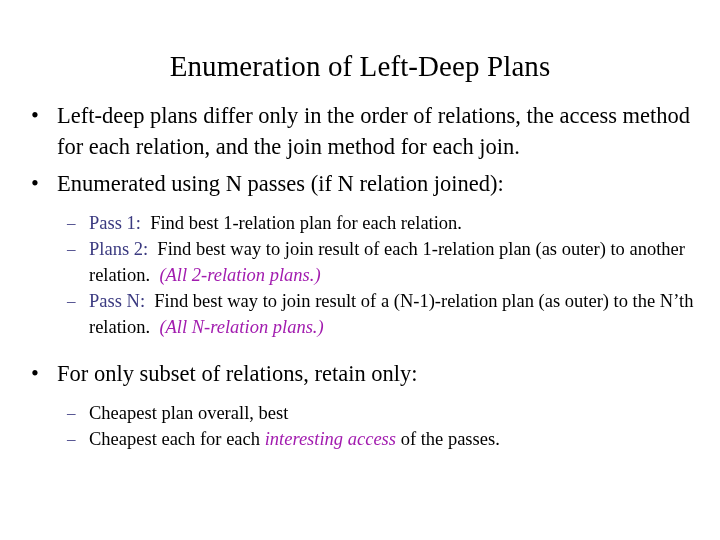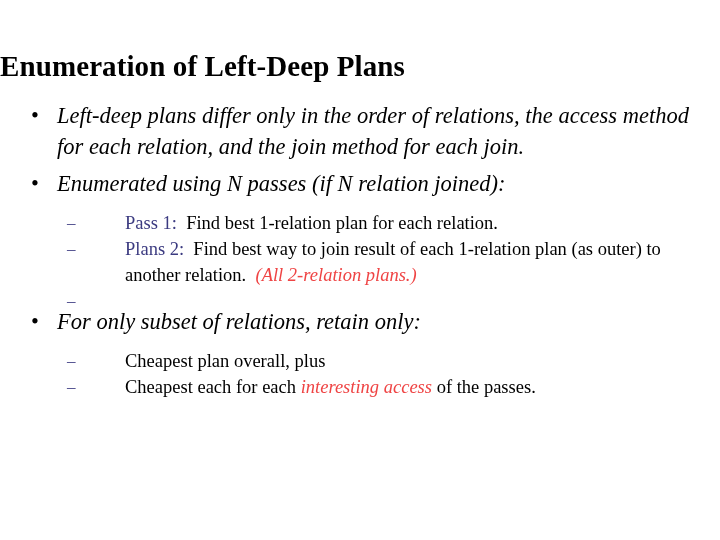--- a/index.html
+++ b/index.html
@@ -21,23 +21,23 @@
     width: 720px;
     height: 540px;
     box-sizing: border-box;
   }
 
   .slide-title {
     position: absolute;
     left: 0;
     top: 49px;
     width: 720px;
-    text-align: left;
+    text-align: center;
     font-size: 29px;
-    font-weight: bold;
+    font-weight: normal;
     line-height: 34px;
     letter-spacing: 0.1px;
     color: #000000;
   }
 
   .body-area {
     position: absolute;
     left: 0;
     top: 100px;
     width: 720px;
@@ -53,44 +53,44 @@
     margin: 0;
   }
   .l1 .bullet {
     position: absolute;
     left: 31px;
     top: 0;
     font-size: 22.5px;
     line-height: 31px;
     color: #000000;
   }
-  .l1-text { display: block; font-style: italic; }
+  .l1-text { display: block; }
 
   
   .l2 {
     position: relative;
     padding-left: 89px;
     font-size: 18.5px;
     line-height: 26px;
     color: #000000;
     margin: 0;
   }
   .l2 .dash {
     position: absolute;
     left: 67px;
     top: 0;
     font-size: 17px;
     line-height: 26px;
     color: #3b3a80;
   }
-  .l2-text { display: block; margin-left: 36px; }
+  .l2-text { display: block; }
 
   .accent { color: #3b3a80; }
   .accent-italic {
-    color: #ef4444;
+    color: #a21caf;
     font-style: italic;
   }
 
   .gap-sm { height: 6px; }
   .gap-md { height: 11px; }
   .gap-lg { height: 18px; }
 </style>
 </head>
 <body>
 
@@ -119,34 +119,35 @@
       <span class="l2-text"><span class="accent">Pass 1:</span>&nbsp; <span>Find best 1-relation plan for each relation.</span></span>
     </div>
 
     <div class="l2">
       <span class="dash">–</span>
       <span class="l2-text"><span class="accent">Plans 2:</span>&nbsp; <span>Find best way to join result of each 1-relation plan (as outer) to another relation.</span>&nbsp; <span class="accent-italic">(All 2-relation plans.)</span></span>
     </div>
 
     <div class="l2">
       <span class="dash">–</span>
+      <span class="l2-text"><span class="accent">Pass N:</span>&nbsp; <span>Find best way to join result of a (N-1)-relation plan (as outer) to the N’th relation.</span>&nbsp; <span class="accent-italic">(All N-relation plans.)</span></span>
     </div>
 
     <div class="gap-lg"></div>
 
     <div class="l1">
       <span class="bullet">•</span>
       <span class="l1-text">For only subset of relations, retain only:</span>
     </div>
 
     <div class="gap-md"></div>
 
     <div class="l2">
       <span class="dash">–</span>
-      <span class="l2-text"><span>Cheapest plan overall, plus</span></span>
+      <span class="l2-text"><span>Cheapest plan overall, best</span></span>
     </div>
 
     <div class="l2">
       <span class="dash">–</span>
       <span class="l2-text"><span>Cheapest each for each </span><span class="accent-italic">interesting access</span><span> of the passes.</span></span>
     </div>
 
   </div>
 </div>
 

